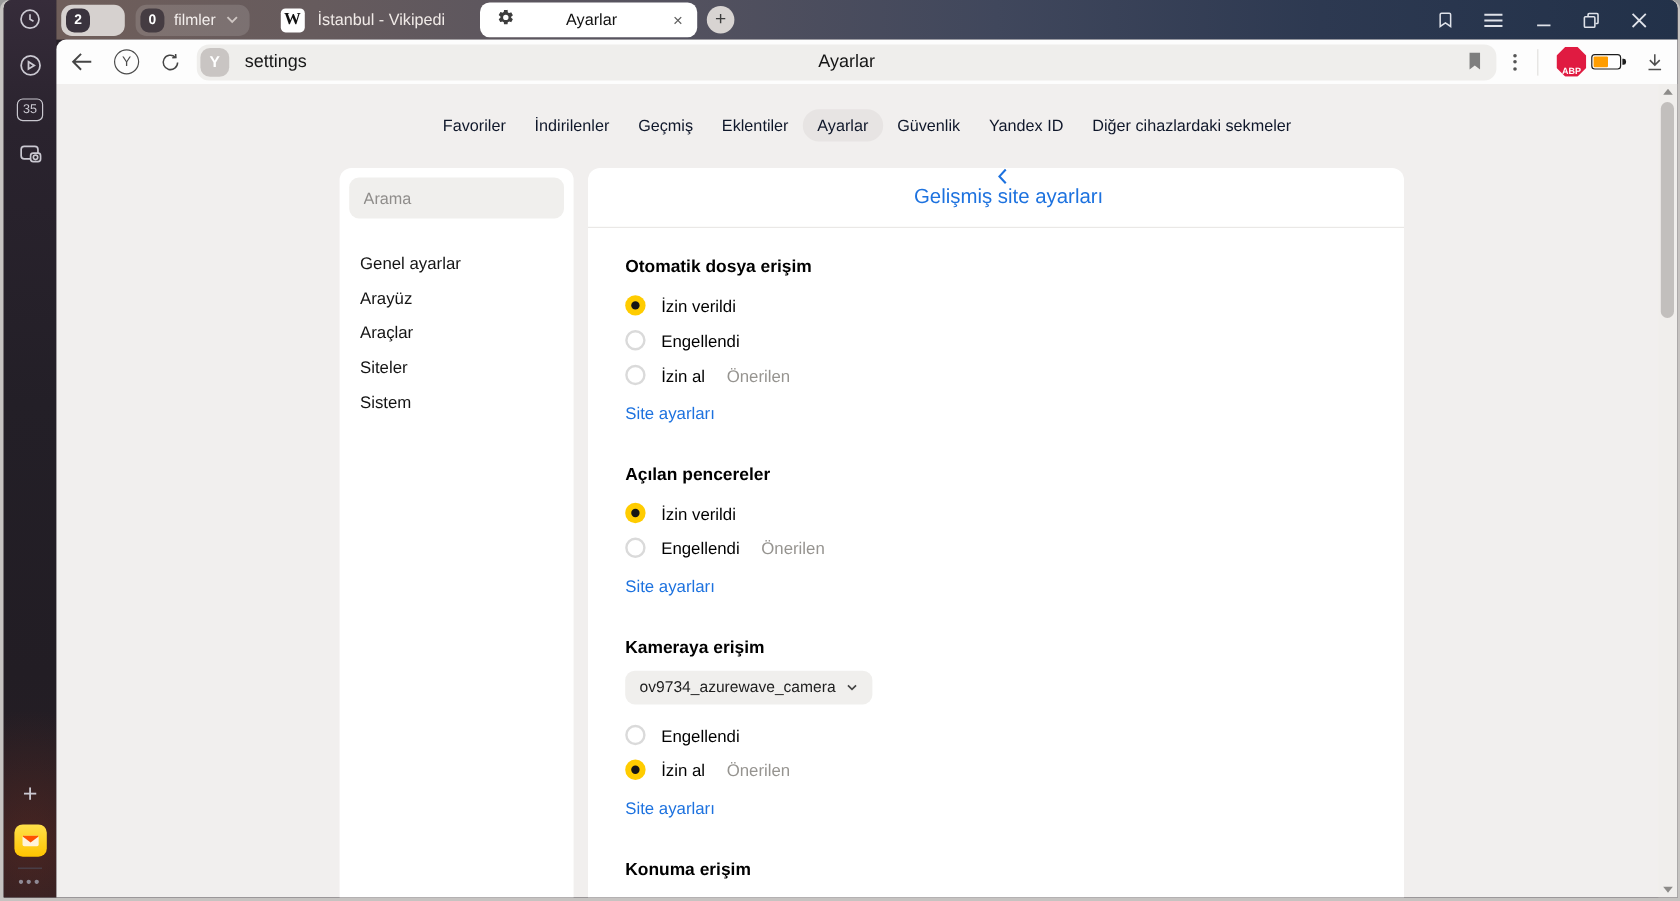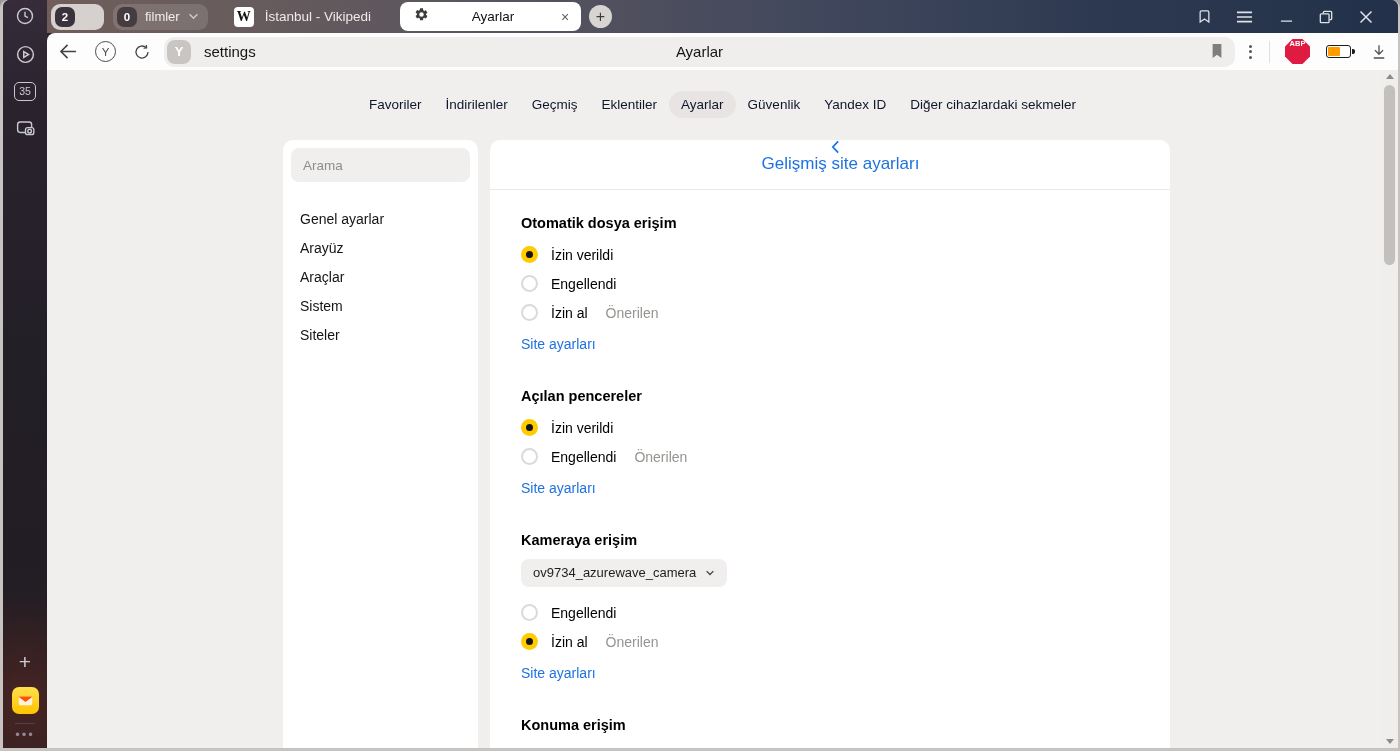--- a/index.html
+++ b/index.html
@@ -65,21 +65,21 @@
           display:flex; align-items:center; padding:0 10px 0 3px; }
   .ybadge { width:24px; height:24px; border-radius:8px; background:#c9c5c3; color:#fff; font-weight:bold; font-size:13px;
             display:flex; align-items:center; justify-content:center; }
   .addr-text { margin-left:13px; font-size:15px; color:#161616; }
   .addr-title { position:absolute; left:0; right:0; text-align:center; font-size:15px; color:#161616; pointer-events:none; }
   .addr-flag { position:absolute; right:11px; top:6px; color:#7e7e7e; }
   .kebab { display:flex; flex-direction:column; gap:2.5px; margin:0 17px 0 14px; }
   .kebab i { width:3px; height:3px; border-radius:50%; background:#555; }
   .tb-sep { width:1px; height:22px; background:#e2e0de; margin-right:15px; }
   .abp { width:25px; height:25px; background:#e01b41; color:#fff; font-size:7.5px; font-weight:bold;
-         display:flex; align-items:flex-start; justify-content:center; margin-right:16px;
+         display:flex; align-items:flex-end; justify-content:center; margin-right:4px;
          clip-path:polygon(30% 0,70% 0,100% 30%,100% 70%,70% 100%,30% 100%,0 70%,0 30%); }
   .batt { position:relative; width:25px; height:13px; border:1.5px solid #1d1d1d; border-radius:3px; margin-right:19px; background:#fff; }
   .batt::before { content:""; position:absolute; left:1px; top:1px; bottom:1px; width:12px; background:#ff9d00; border-radius:1px; }
   .batt::after { content:""; position:absolute; right:-4.5px; top:2.5px; width:2.5px; height:5px; background:#1d1d1d; border-radius:0 2px 2px 0; }
   .tb-dl { color:#4f4f4f; }
 
   
   .page { grid-column:2; grid-row:3; position:relative; background:#f1efee; overflow:hidden; }
 
   .nav-tabs { display:flex; justify-content:center; align-items:center; margin-top:21px; font-size:13.5px; color:#0f172a; }
@@ -279,22 +279,22 @@
       <span class="nav-tab">Yandex ID</span>
       <span class="nav-tab">Diğer cihazlardaki sekmeler</span>
     </div>
 
     <div class="panel-left">
       <input class="search" placeholder="Arama" style="">
       <div class="menu">
         <div class="menu-item">Genel ayarlar</div>
         <div class="menu-item">Arayüz</div>
         <div class="menu-item">Araçlar</div>
+        <div class="menu-item">Siteler</div>
         <div class="menu-item">Sistem</div>
-        <div class="menu-item">Siteler</div>
       </div>
     </div>
 
     <div class="panel-main">
       <div class="pm-header">
         <svg width="9" height="14" viewBox="0 0 10 16" fill="none" stroke="currentColor" stroke-width="2">
               <path d="M8 1.5L2 8l6 6.5"></path>
             </svg>
         <span>Gelişmiş site ayarları</span>
       </div>

